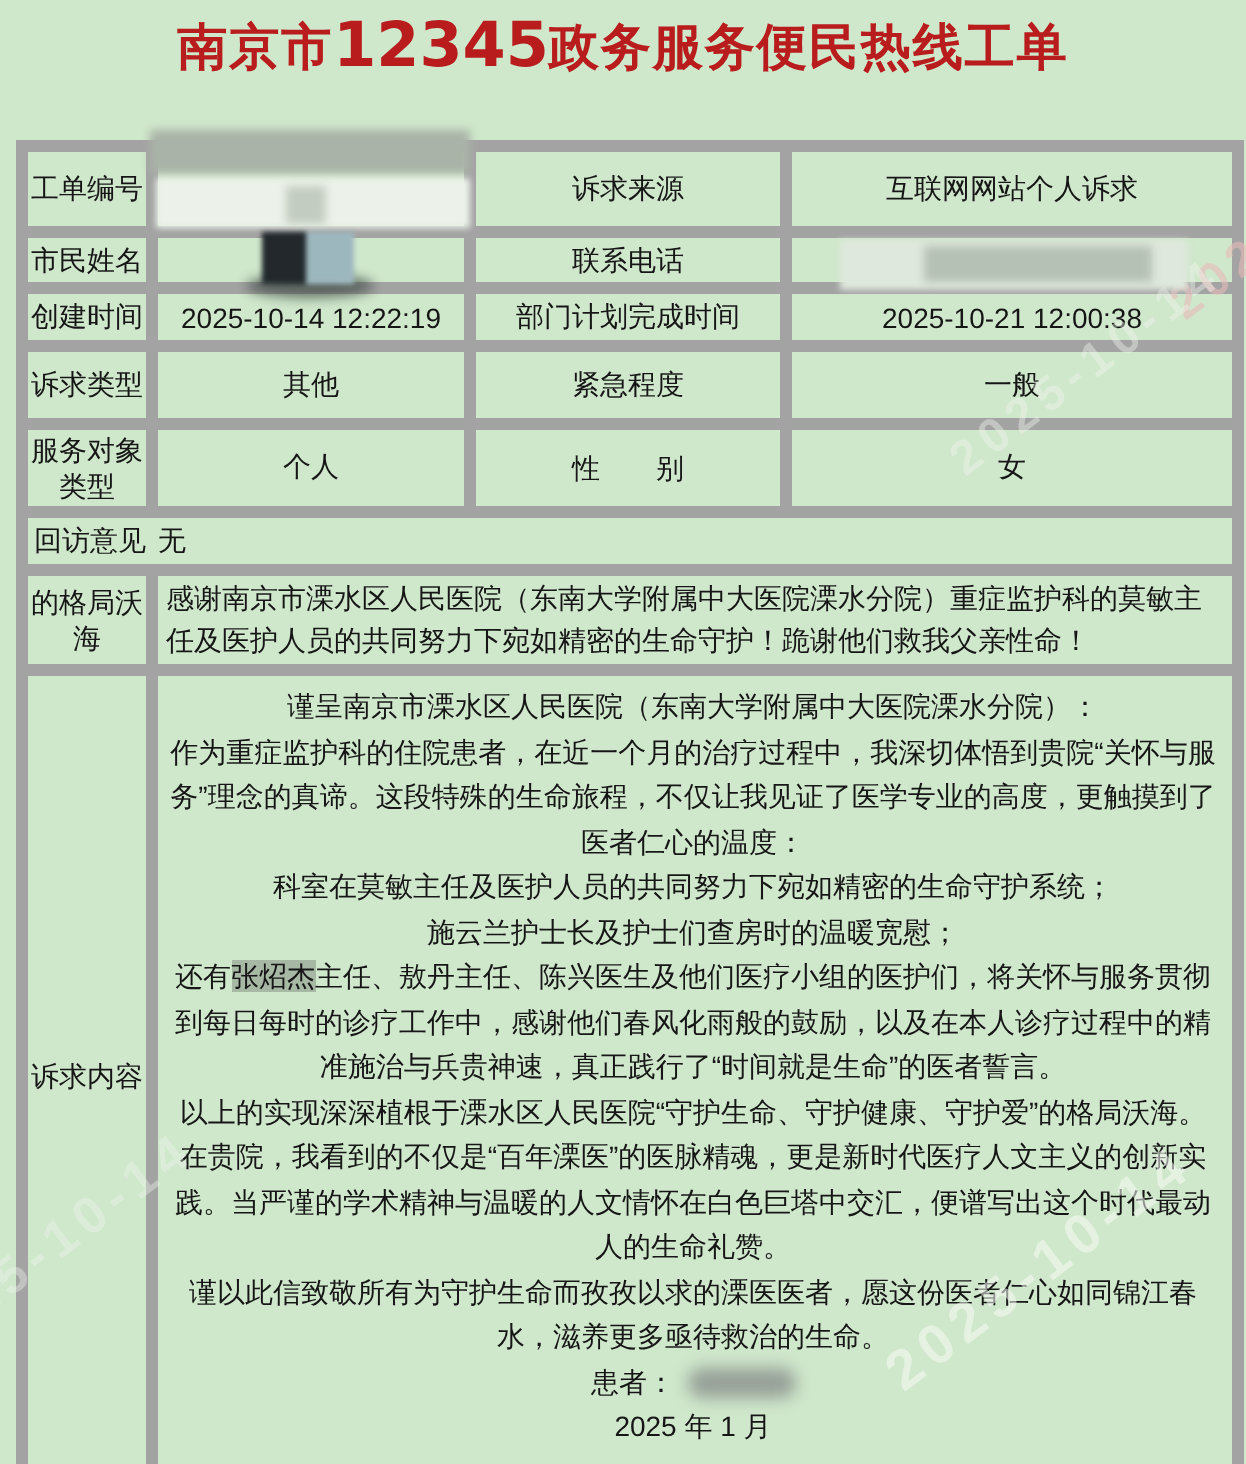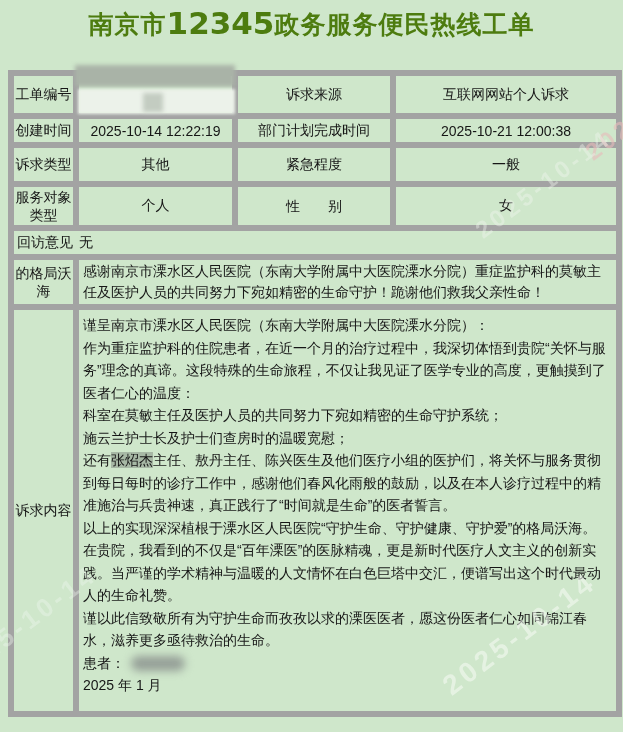--- a/index.html
+++ b/index.html
@@ -8,21 +8,21 @@
     background:#cfe7cb;
     font-family:"Liberation Sans","DejaVu Sans",sans-serif;
     color:#161616;
   }
   .page { position:relative; width:623px; height:732px; overflow:hidden; }
 
   
   .title {
     margin:0; padding-top:5px;
     text-align:center; font-weight:bold;
-    font-size:25px; letter-spacing:1px; color:#4d7c0f;
+    font-size:25px; letter-spacing:1px; color:#b91c1c;
     white-space:nowrap;
   }
   .title .num { font-size:31px; letter-spacing:0; font-family:"DejaVu Sans",sans-serif; vertical-align:-1px; }
 
   
   table.form {
     position:absolute; top:70px; left:8px; width:608px;
     border-collapse:collapse; table-layout:fixed;
   }
   td {
@@ -40,21 +40,21 @@
   td.lefttext { text-align:left; padding-left:3px; }
   td.para {
     text-align:left; padding:0 6px 0 4px;
     font-size:14px; line-height:21px; vertical-align:middle;
   }
   td.content-cell {
     text-align:left; vertical-align:top;
     padding:4px 6px 0 4px; font-size:14px; line-height:22.5px;
     overflow:hidden;
   }
-  .content-cell p { margin:0; }
+  .content-cell p { margin:0;text-align:center; }
   .hl-name { background:rgba(128,138,128,0.5); }
   .patient-line { margin-top:10px; }
   .date-line { margin-top:17px; }
 
   
   .redact-strip { position:absolute; left:-4px; top:-11px; width:160px; height:22px; background:#a9b3a7; filter:blur(2px); z-index:3; }
   .redact-white { position:absolute; left:-1px; top:13px; width:157px; height:25px; background:#ecf2ea; filter:blur(1.5px); z-index:3; }
   .redact-tab   { position:absolute; left:64px; top:17px; width:20px; height:19px; background:#c3ccc1; filter:blur(2px); z-index:4; }
   .name-shadow { position:absolute; left:44px; top:18px; width:64px; height:12px; background:#45504a; border-radius:50%; filter:blur(3px); opacity:.75; z-index:3; }
   .name-blob {
@@ -105,20 +105,32 @@
       <td class="lbl">工单编号</td>
       <td class="cell-rel">
         <div class="redact-strip"></div>
         <div class="redact-white"></div>
         <div class="redact-tab"></div>
       </td>
       <td class="lbl">诉求来源</td>
       <td>互联网网站个人诉求</td>
     </tr>
 
+    <tr class="r2">
+      <td class="lbl">市民姓名</td>
+      <td class="cell-rel">
+        <div class="name-shadow"></div>
+        <div class="name-blob"></div>
+      </td>
+      <td class="lbl">联系电话</td>
+      <td class="cell-rel">
+        <div class="phone-redact"></div>
+        <div class="phone-redact-inner"></div>
+      </td>
+    </tr>
 
     <tr class="r3">
       <td class="lbl">创建时间</td>
       <td>2025-10-14 12:22:19</td>
       <td class="lbl">部门计划完成时间</td>
       <td>2025-10-21 12:00:38</td>
     </tr>
 
     <tr class="r4">
       <td class="lbl">诉求类型</td>

